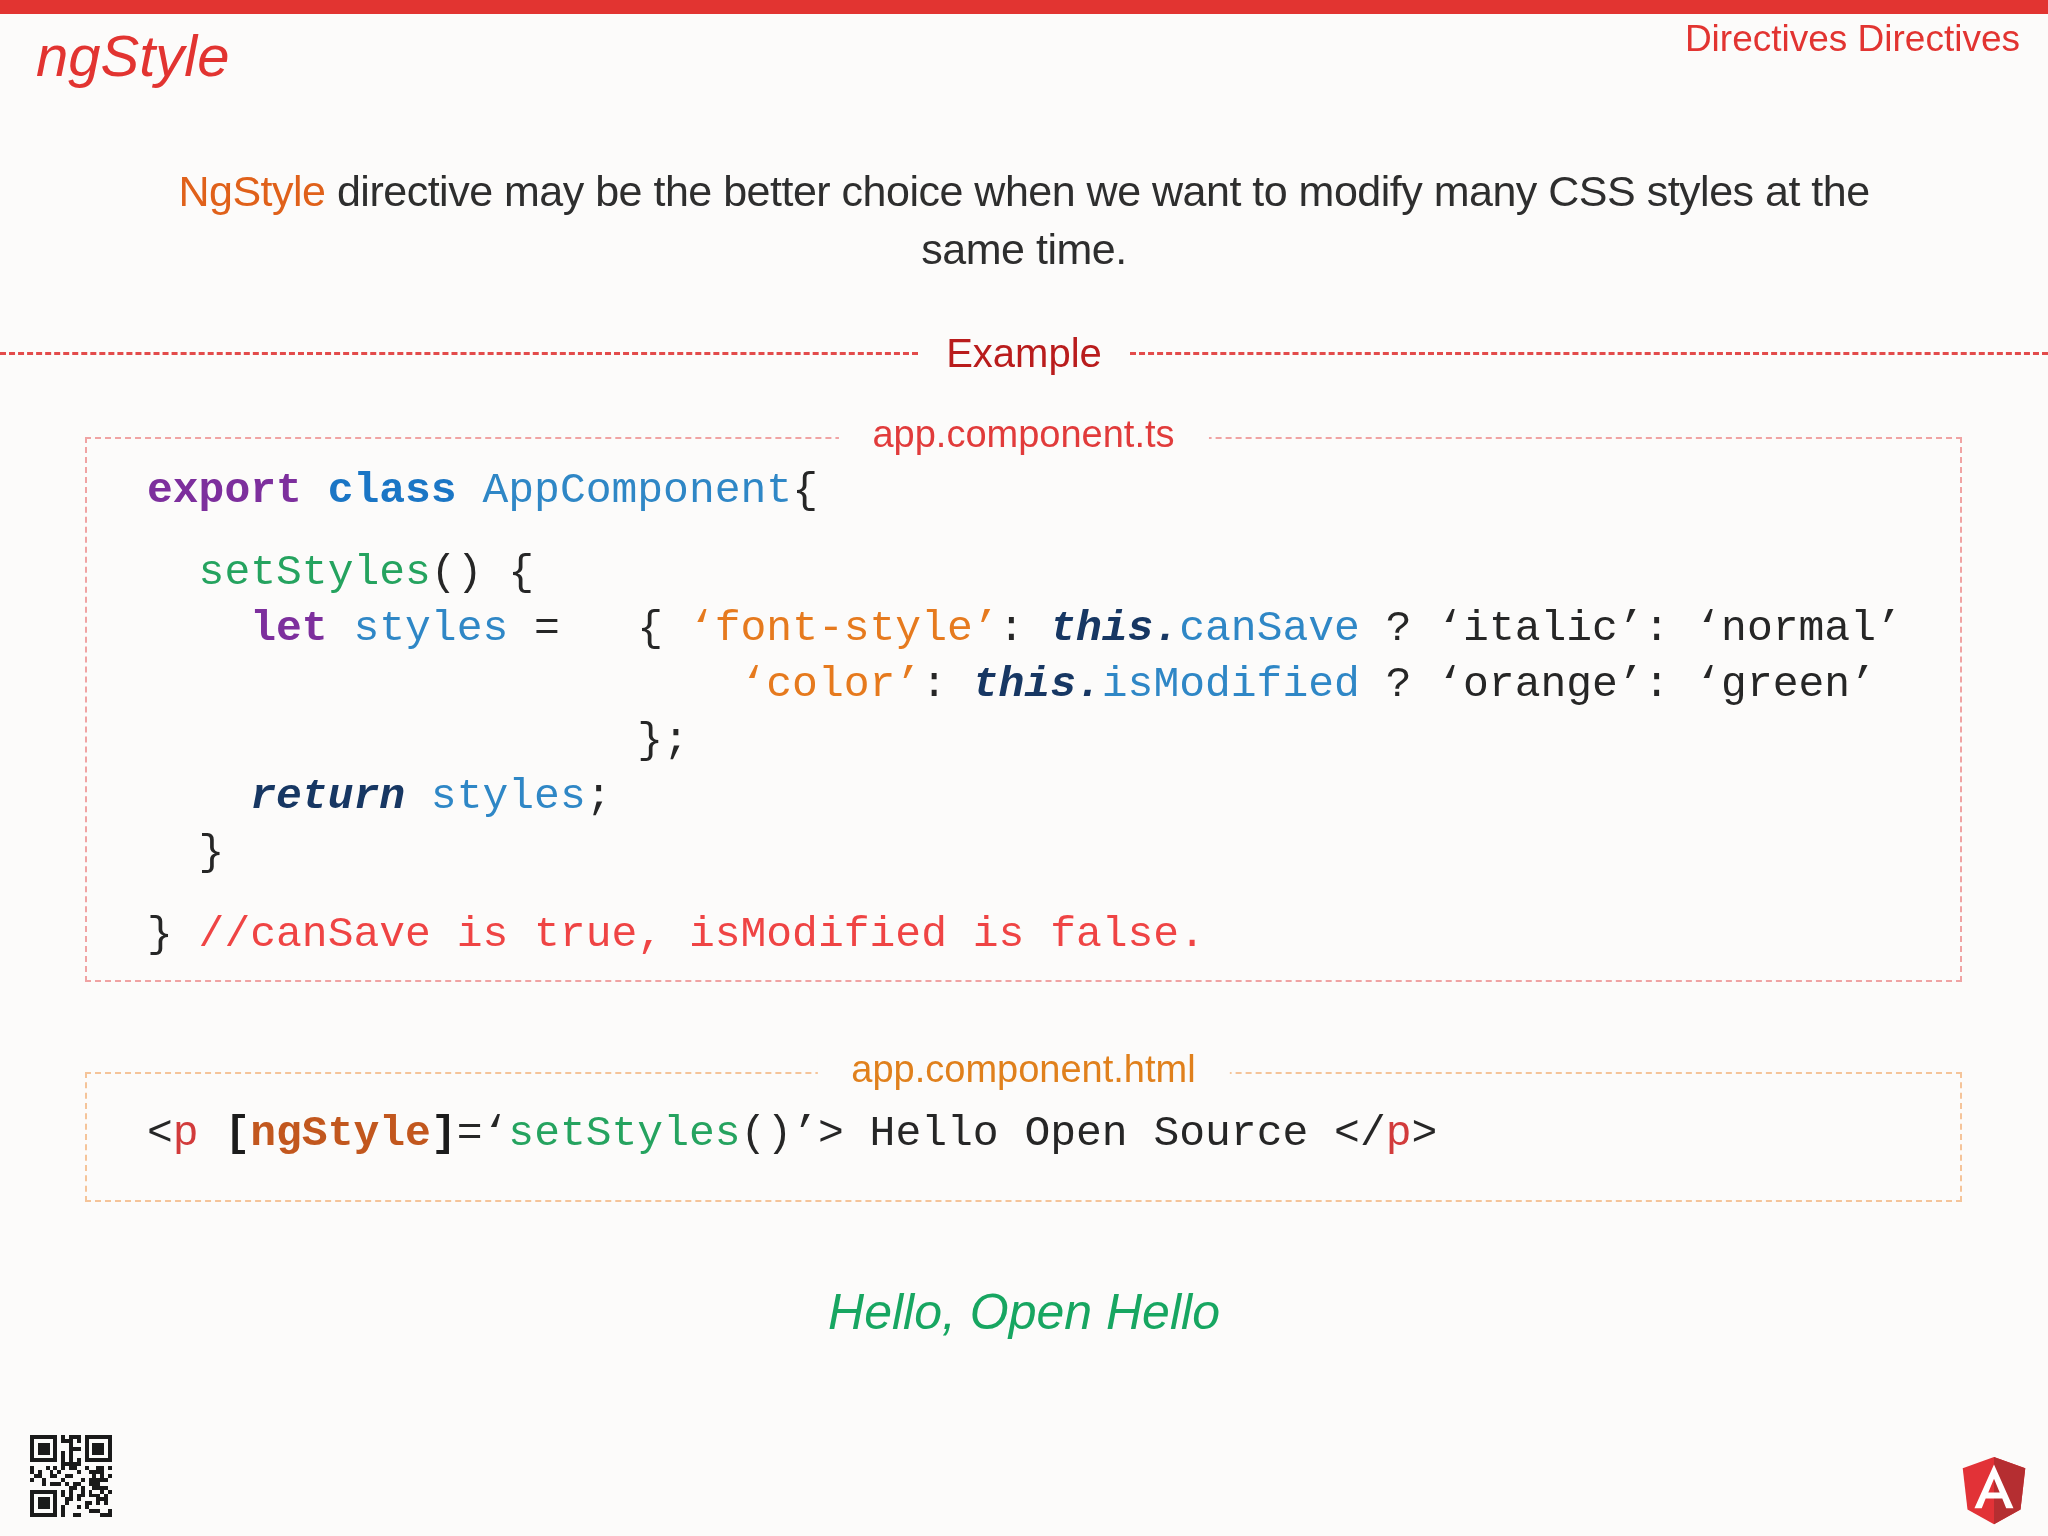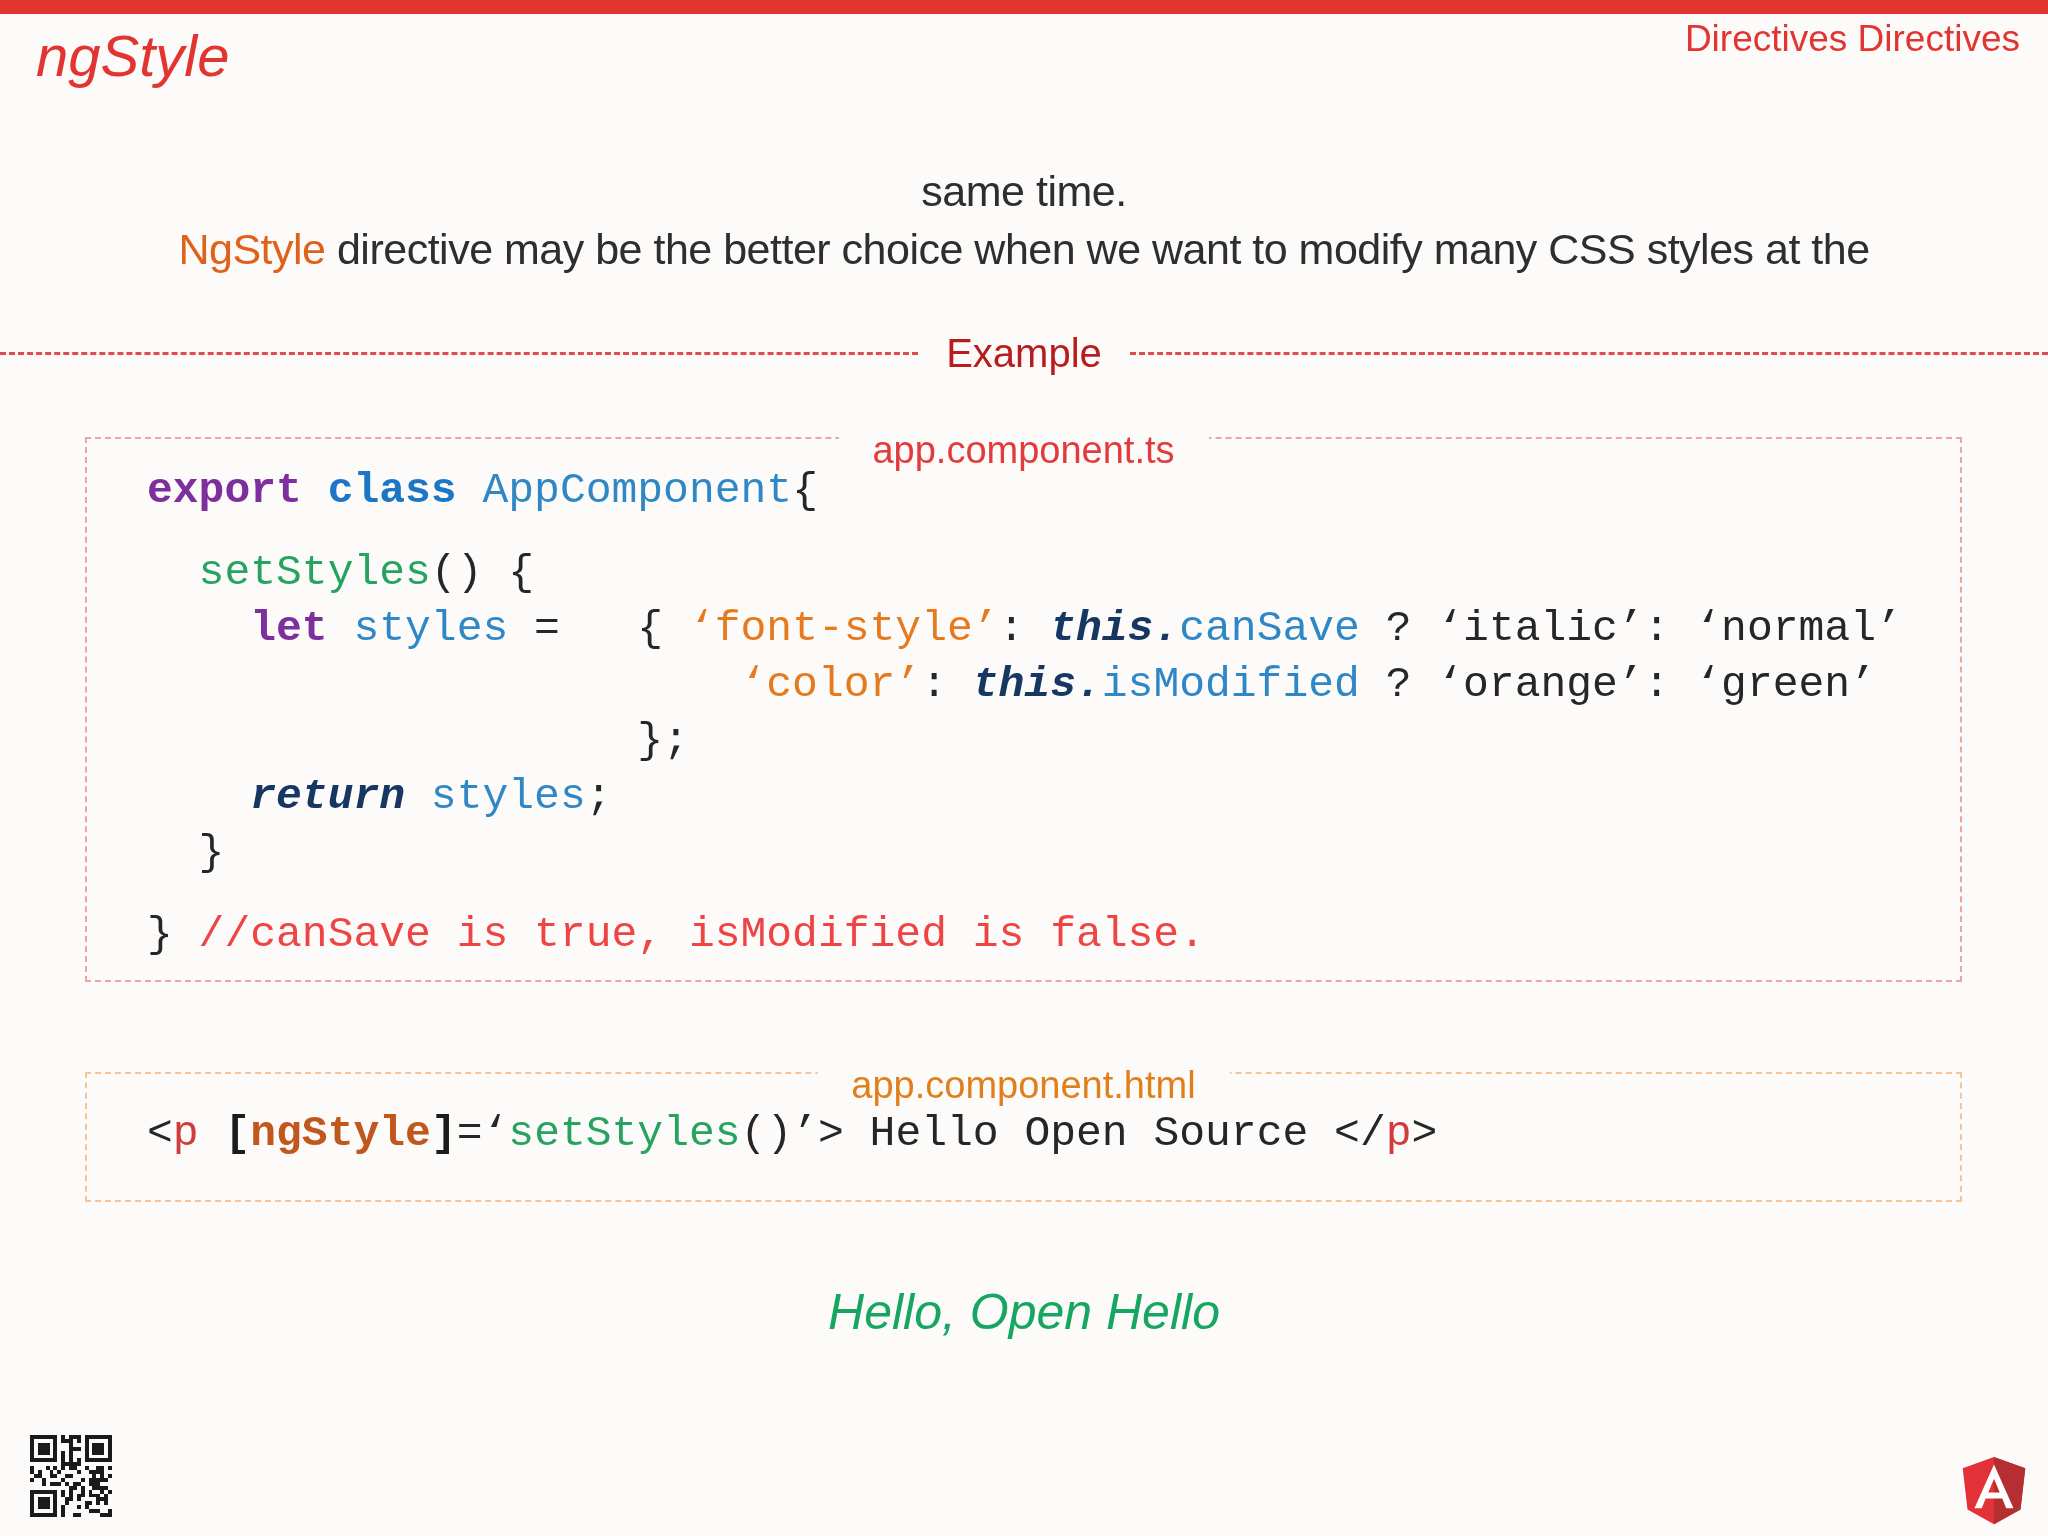--- a/index.html
+++ b/index.html
@@ -19,21 +19,21 @@
 
   .divider { position:absolute; left:0; top:330px; width:100%; display:flex;
              align-items:center; }
   .dash-line { flex:1; border-top:3px dashed #e34b4b; height:0; }
   .divider-label { color:#b91c1c; font-size:40px; padding:0 28px; line-height:46px; }
 
   .code-box { position:absolute; left:85px; width:1877px; background:transparent; }
   .code-box.ts   { top:437px; height:545px; border:2px dashed #f0a3a3; }
   .code-box.html { top:1072px; height:130px; border:2px dashed #f5c499; }
   .box-label { position:absolute; top:-26px; left:50%; transform:translateX(-50%);
-               background:#fcfbfa; padding:0 34px; font-size:38px; white-space:nowrap;margin-top:16px; }
+               background:#fcfbfa; padding:0 34px; font-size:38px; white-space:nowrap; }
   .ts-label   { color:#e13b3b; }
   .html-label { color:#e0801c; }
 
   pre.code { font-family:"Liberation Mono", monospace; font-size:43px; line-height:56px;
              padding:24px 0 0 20px; white-space:pre; }
   .code-box.html pre.code { padding-top:32px; }
   .code-line { height:56px;margin-left:40px; }
   .code-line.blank { height:26px; }
 
   .tk-kp  { color:#7d2f9d; font-weight:bold; }   
@@ -58,22 +58,22 @@
 <body>
 
 <div class="slide">
 
   <div class="topbar"></div>
 
   <div class="title">ngStyle</div>
   <div class="corner">Directives Directives</div>
 
   <div class="intro">
+    <div class="intro-line"><span class="hl">NgStyle</span><span> directive may be the better choice when we want to modify many CSS styles at the</span></div>
     <div class="intro-line">same time.</div>
-    <div class="intro-line"><span class="hl">NgStyle</span><span> directive may be the better choice when we want to modify many CSS styles at the</span></div>
   </div>
 
   <div class="divider">
     <span class="dash-line"></span>
     <span class="divider-label">Example</span>
     <span class="dash-line"></span>
   </div>
 
   <div class="code-box ts">
     <span class="box-label ts-label">app.component.ts</span>

